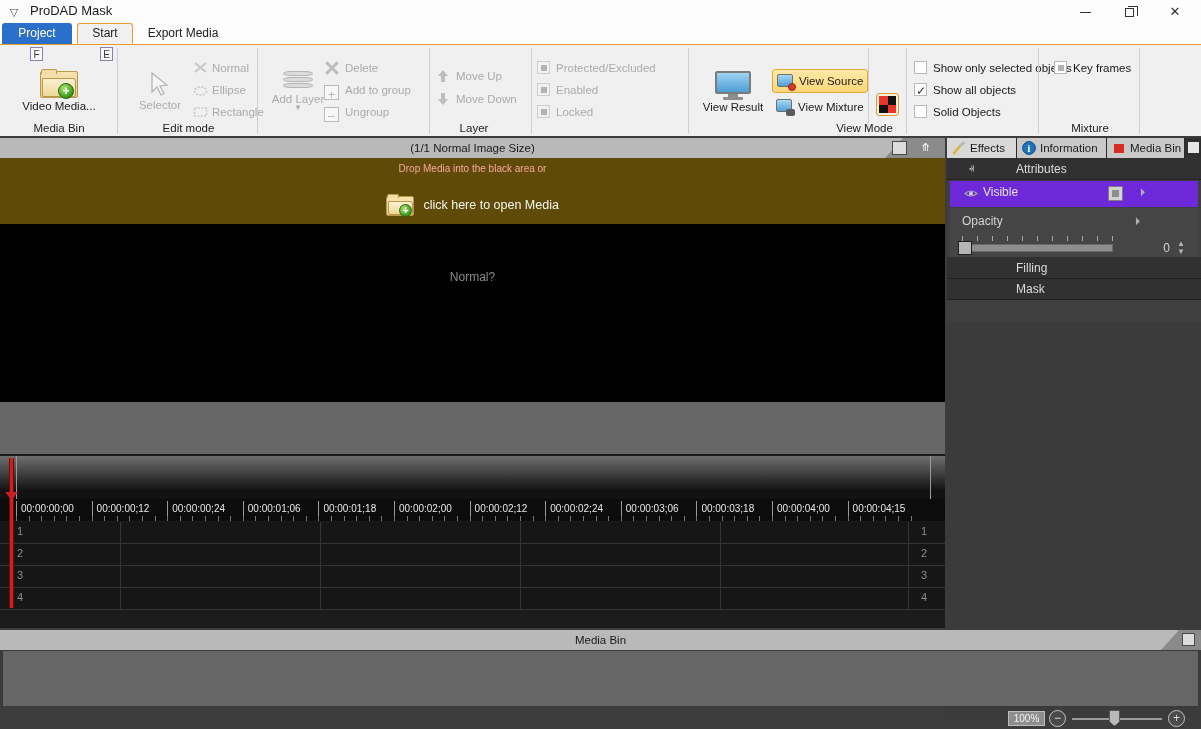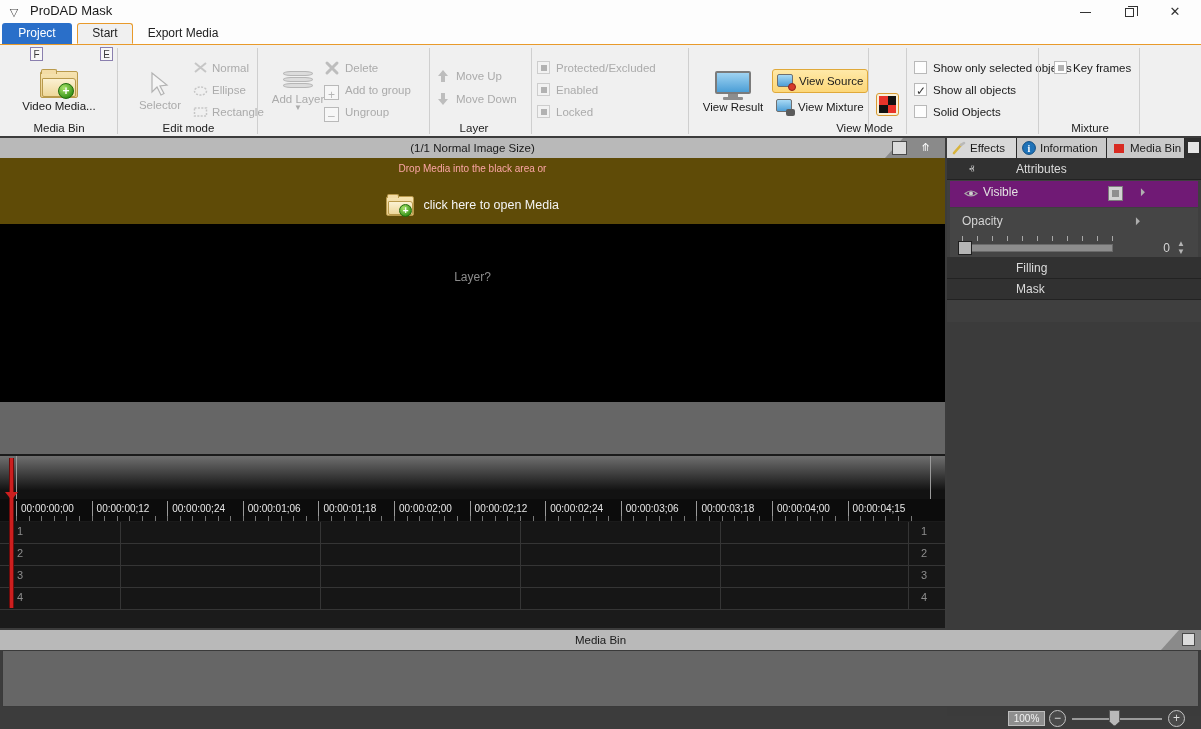--- a/index.html
+++ b/index.html
@@ -335,21 +335,21 @@
     border:1px solid #2f2f2f; background:#e6e6e6;
   }
   .sect-header {
     position:absolute; left:0; width:254px; height:22px;
     background:#313131; border-bottom:1px solid #222;
     font-size:12px; color:#dcdcdc; line-height:22px;
   }
   .sect-header .chv { position:absolute; left:22px; top:0; font-size:11px; color:#cfcfcf; }
   .sect-header .shl { position:absolute; left:38px; top:0;margin-left:31px; }
   #row-visible {
-    position:absolute; left:3px; top:43px; width:248px; height:26px; background:#701a75;
+    position:absolute; left:3px; top:43px; width:248px; height:26px; background:#6d28d9;
   }
   #eye-ico { position:absolute; left:14px; top:7px; width:14px; height:11px; }
   #visible-label { position:absolute; left:33px; top:4px; font-size:12px; color:#e2e2e2; }
   #visible-cb {
     position:absolute; left:158px; top:5px; width:15px; height:15px;
     background:#d2d2d2; border:1px solid #7d7d7d;
   }
   #visible-cb:after {
     content:""; position:absolute; left:3px; top:3px; width:7px; height:7px; background:#8e8e8e;
   }
@@ -664,21 +664,21 @@
       <div id="open-media-row">
         <div id="open-media-inner">
           <span class="folder-ico">
             <span class="back"></span><span class="tab"></span><span class="front"></span>
             <span class="plus-badge">+</span>
           </span>
           <span id="open-media-label">click here to open Media</span>
         </div>
       </div>
     </div>
-    <div id="video-label">Layer?</div>
+    <div id="video-label">Normal?</div>
   </div>
 
   <div id="transport">
     
 
     
     
 
     
 

